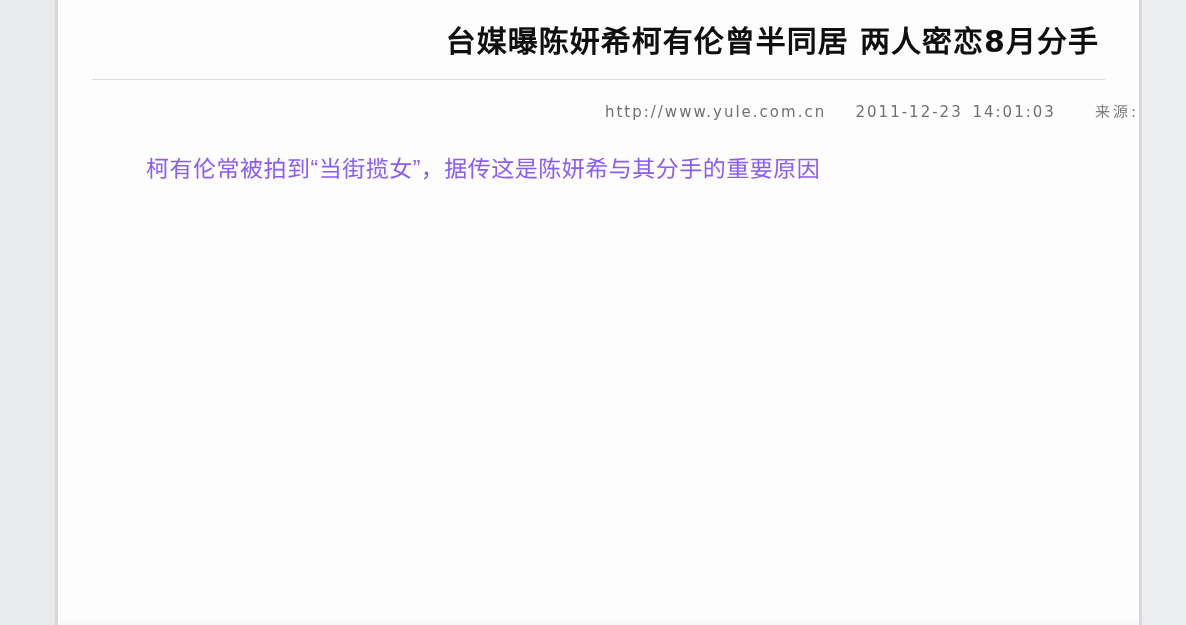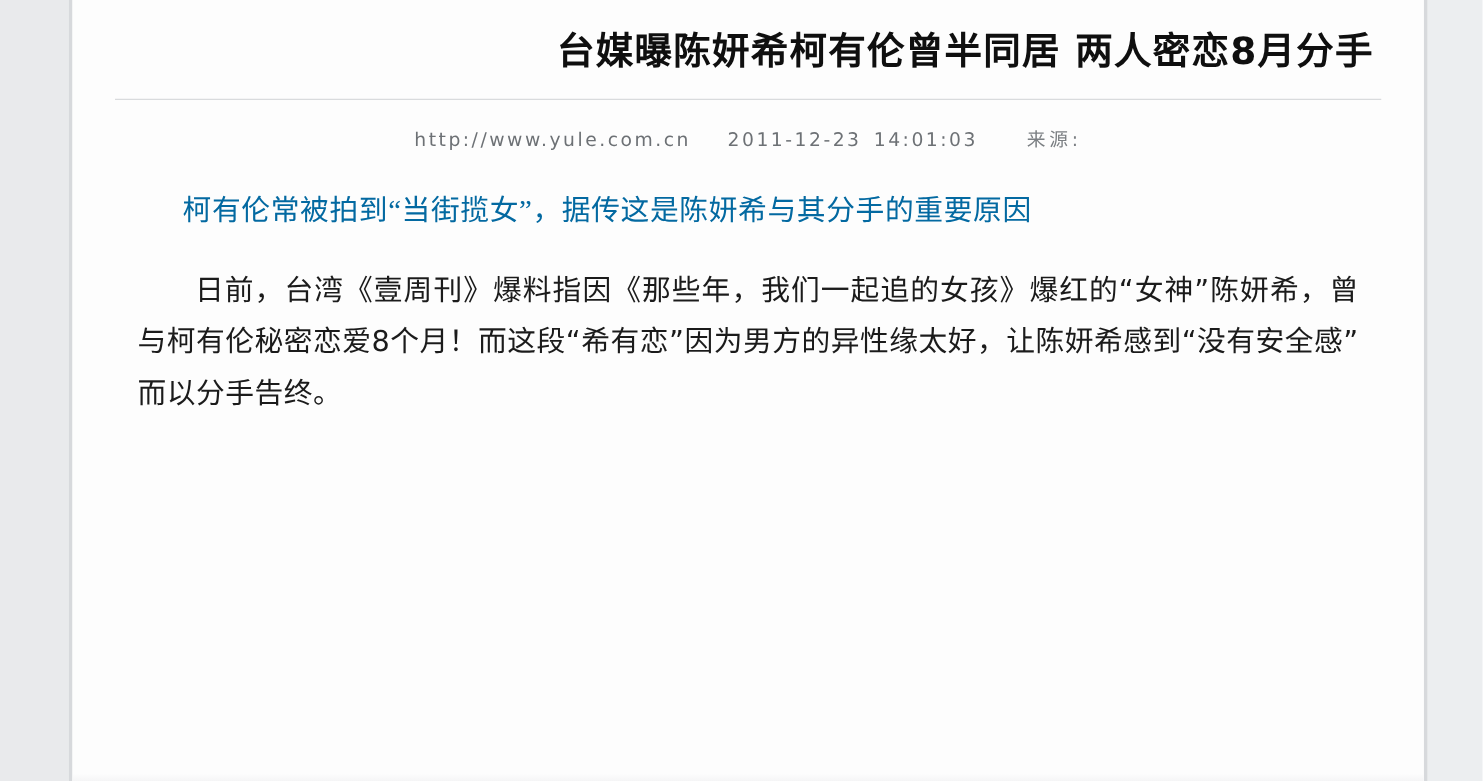--- a/index.html
+++ b/index.html
@@ -65,43 +65,43 @@
 
   .rule {
     margin: 16px 34px 0 34px;
     height: 1px;
     background: #d9dbdd;
   }
 
   .meta {
     margin: 0;
     padding: 20px 0 0 0;
-    text-align: center;
+    text-align: right;
     font-family: "DejaVu Sans", "Liberation Sans", sans-serif;
     font-size: 15px;
     color: #6d7175;
     letter-spacing: 2px;
     word-spacing: 3px;
   }
   .meta .meta-source {
     letter-spacing: 3px;
     color: #7b7f83;
   }
 
   .article {
     padding: 30px 52px 0 52px;
   }
 
   .lead {
     margin: 0 0 0 0;
     padding: 0 0 0 36px;
-    font-family: Liberation Serif, serif;
+    font-family: Liberation Sans, sans-serif;
     font-size: 23px;
     line-height: 1.6;
-    color: #0369a1;
+    color: #8b5cf6;
     letter-spacing: 0.5px;
   }
 
   .para {
     margin: 26px 0 0 0;
     font-family: "DejaVu Sans", "Liberation Sans", sans-serif;
     font-size: 23px;
     line-height: 1.78;
     color: #1b1b1b;
     text-indent: 2em;
@@ -139,19 +139,18 @@
       <span>http://www.yule.com.cn</span>
       <span>&nbsp;</span>
       <span>2011-12-23 14:01:03</span>
       <span>&nbsp;&nbsp;</span>
       <span class="meta-source">来源:</span>
     </div>
 
     <div class="article">
       <p class="lead">柯有伦常被拍到“当街揽女”，据传这是陈妍希与其分手的重要原因</p>
 
-      <p class="para">日前，台湾《壹周刊》爆料指因《那些年，我们一起追的女孩》爆红的“女神”陈妍希，曾与柯有伦秘密恋爱8个月！而这段“希有恋”因为男方的异性缘太好，让陈妍希感到“没有安全感”而以分手告终。</p>
 
     </div>
 
     <div class="bottom-fade"></div>
   </div>
 </div>
 
 </body></html>

